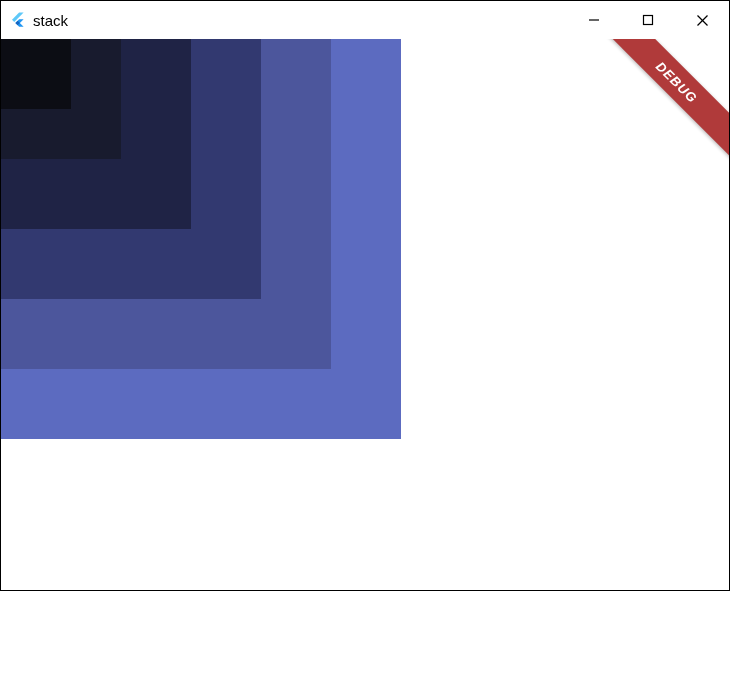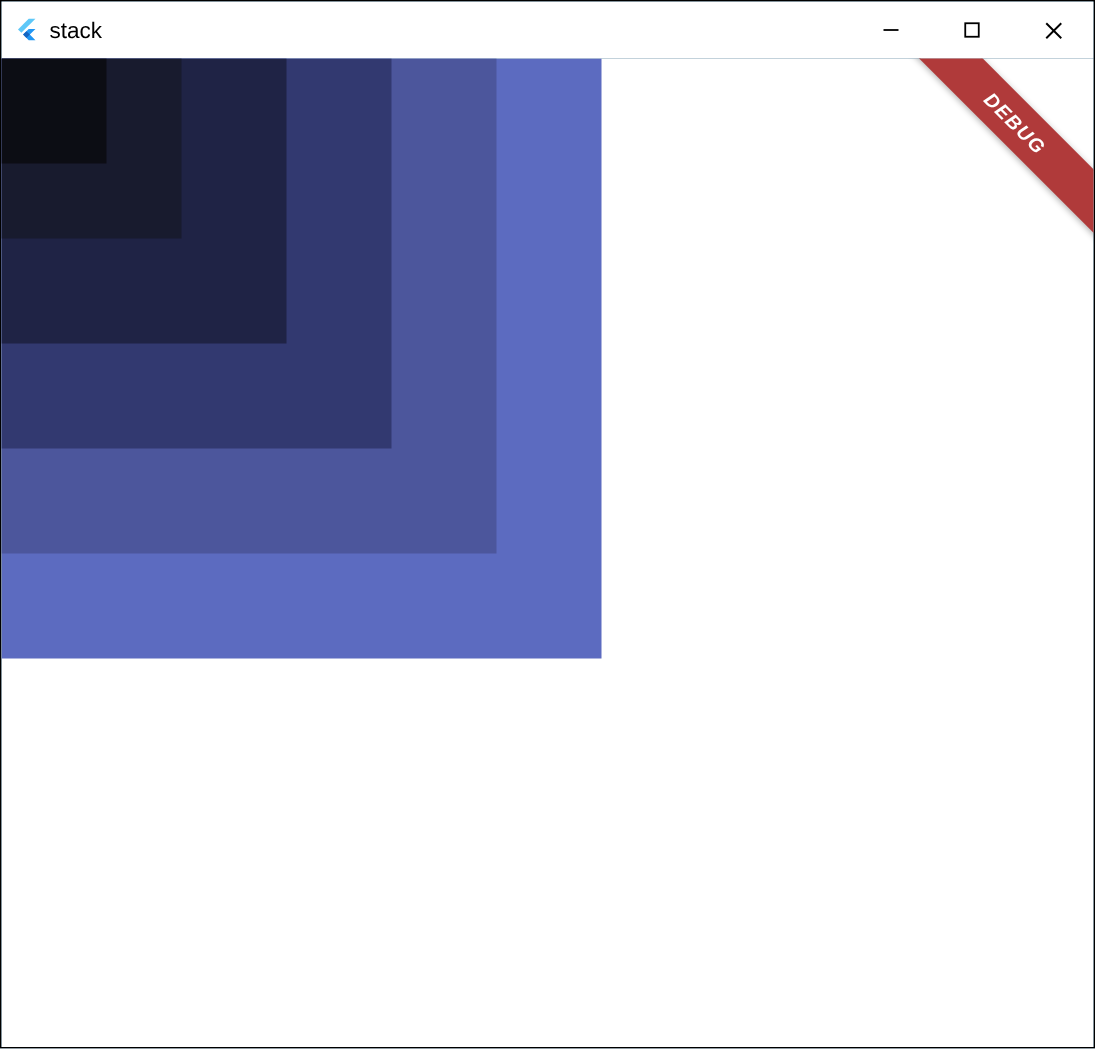--- a/index.html
+++ b/index.html
@@ -5,23 +5,23 @@
     * { margin: 0; padding: 0; box-sizing: border-box; }
     body {
       font-family: "Segoe UI", Tahoma, sans-serif;
       background: #fff;
       width: 730px;
       height: 699px;
       overflow: hidden;
     }
     .window {
       width: 730px;
-      height: 699px;
+      height: 591px;
       border: 1px solid #000;
-      background: #0c4a6e;
+      background: #a3a3a3;
       display: flex;
       flex-direction: column;
     }
     .titlebar {
       height: 38px;
       background: #fff;
       display: flex;
       align-items: center;
       justify-content: space-between;
       padding: 0 0 0 8px;

